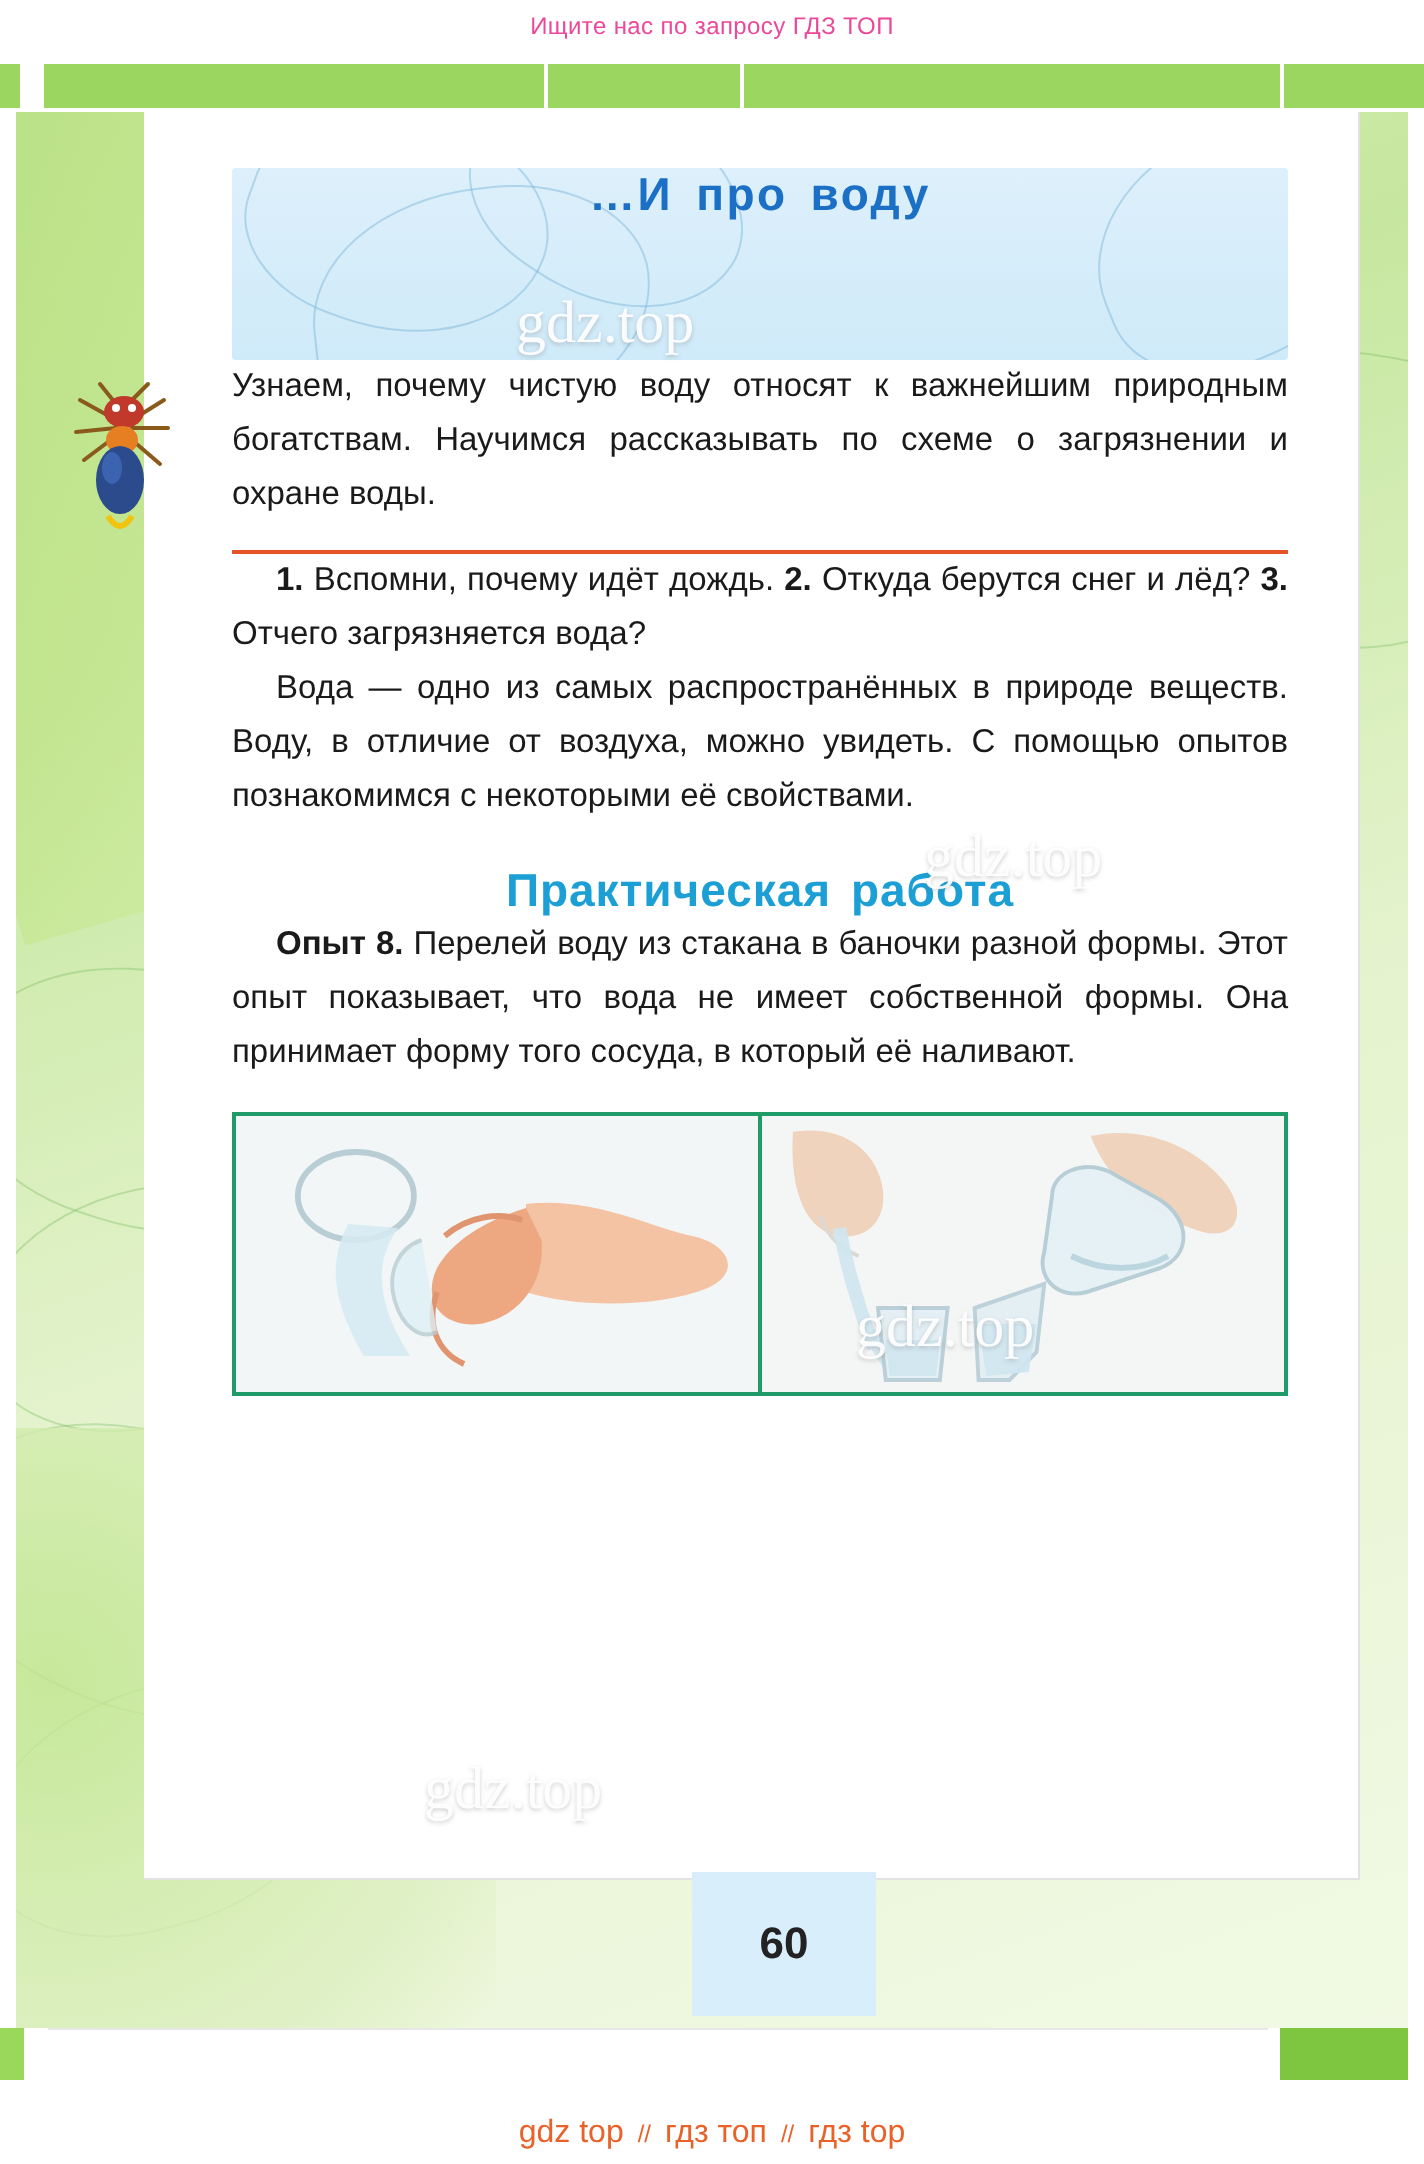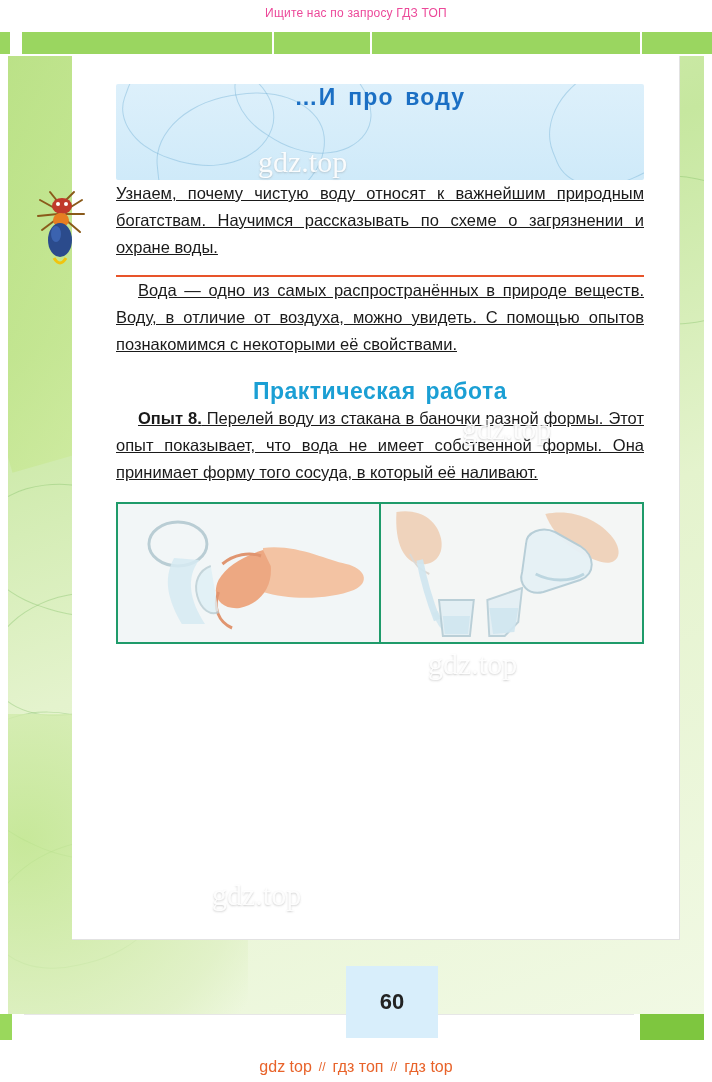--- a/index.html
+++ b/index.html
@@ -179,21 +179,20 @@
     word-spacing: 4px;
   }
 
   p.para {
     margin: 0;
     font-size: 16.5px;
     line-height: 27px;
     color: #1a1a1a;
     text-align: justify;
     text-justify: inter-word;
-    text-decoration: underline;
   }
   .lead {
     margin-top: 22px;
   }
   .hr-red {
     margin: 14px 0 0 0;
     height: 2px;
     background: #e8542a;
     width: 100%;
   }
@@ -245,21 +244,21 @@
     position:absolute;
     left: 2px; top: 8px;
     width: 11px; height: 11px;
     border-radius: 50%;
     background: #f08a1d;
   }
 
   
   .pagenum {
     position:absolute;
-    left: 346px; top: 940px;
+    left: 346px; top: 910px;
     width: 92px; height: 72px;
     background: #d8eefb;
     display:flex; align-items:center; justify-content:center;
     font-size: 22px; font-weight: bold; color:#222;
   }
 
   
   .wm {
     position:absolute;
     font-family: "Liberation Serif", serif;
@@ -338,20 +337,21 @@
         <div class="vein tv2"></div>
         <div class="vein tv3"></div>
         <div class="vein tv4"></div>
         <div class="title-text">…И  про  воду</div>
       </div>
 
       <p class="para lead">Узнаем, почему чистую воду относят к важнейшим природным богатствам. Научимся рассказывать по схеме о загрязнении и охране воды.</p>
 
       <div class="hr-red"></div>
 
+      <p class="para questions"><b>1.</b><span> Вспомни, почему идёт дождь. </span><b>2.</b><span> Откуда берутся снег и лёд? </span><b>3.</b><span> Отчего загрязняется вода?</span></p>
 
       <p class="para body1">Вода — одно из самых распространённых в природе веществ. Воду, в отличие от воздуха, можно увидеть. С помощью опытов познакомимся с некоторыми её свойствами.</p>
 
       <div class="subhead">Практическая  работа</div>
 
 
       <p class="para exp2"><b>Опыт  8.</b><span> Перелей воду из стакана в баночки разной формы. Этот опыт показывает, что вода не имеет собственной формы. Она принимает форму того сосуда, в который её наливают.</span></p>
 
       <div class="photos">
         <div class="photo ph-left">

